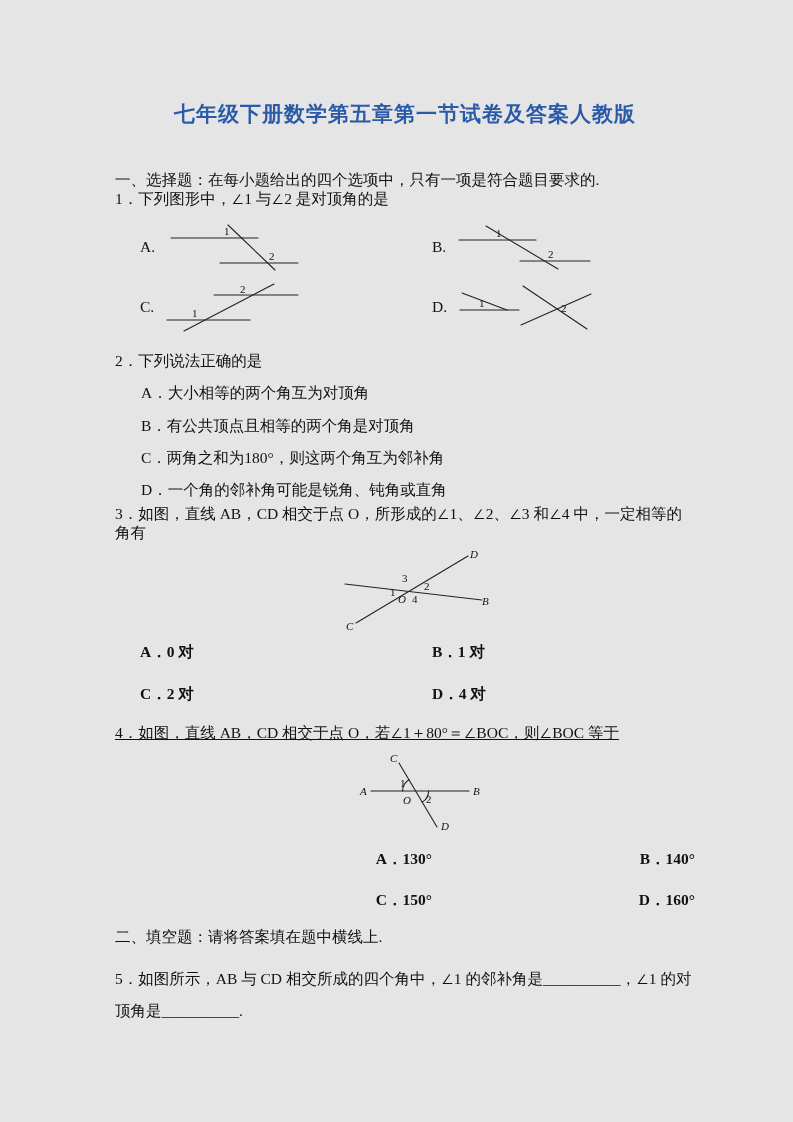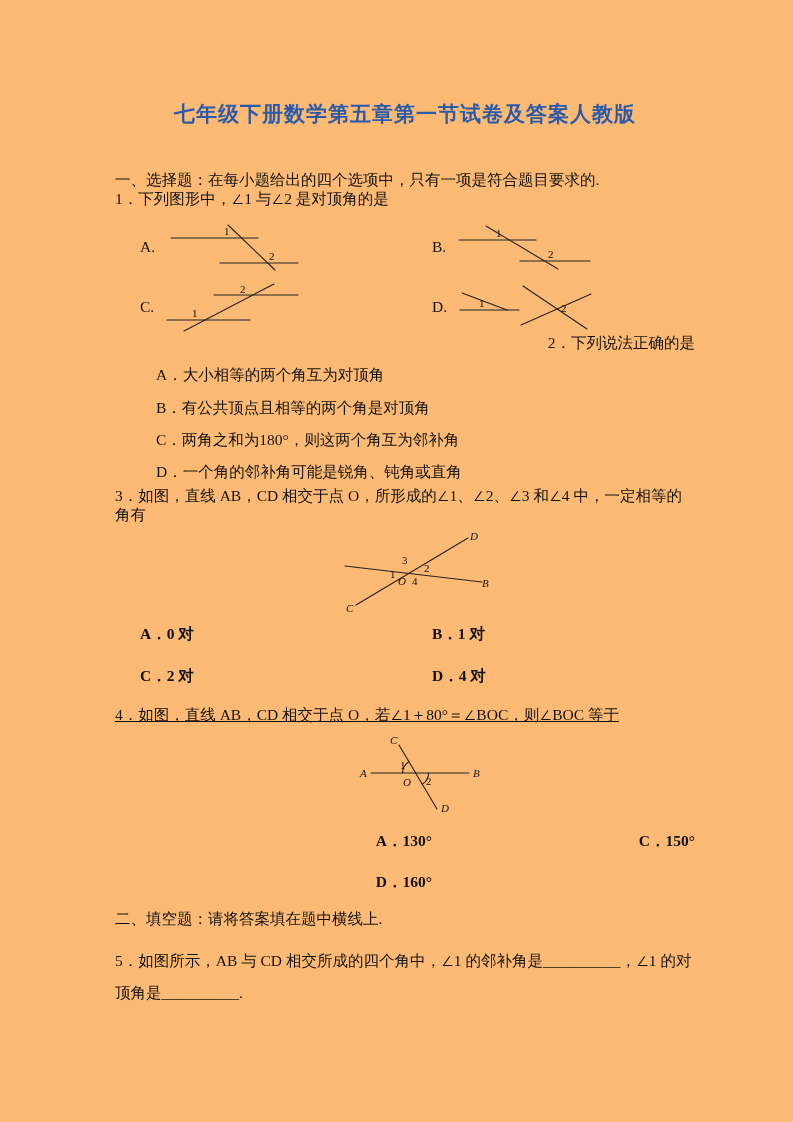--- a/index.html
+++ b/index.html
@@ -1,39 +1,39 @@
 <!DOCTYPE html>
 <html><head>
 <meta charset="utf-8">
 <style>
   html, body { margin: 0; padding: 0; background: #ffffff; }
   .page {
     position: relative;
     width: 793px;
     height: 1122px;
     margin: 0 auto;
-    background: #fdba74;
+    background: #e5e5e5;
     box-sizing: border-box;
     padding: 100px 98px 0 115px;
     font-family: "Liberation Serif", serif;
     color: #111111;
     font-size: 15.5px;
     overflow: hidden;
   }
   .title {
     margin: 0 0 0 0;
     font-size: 21px;
     font-weight: bold;
     text-align: center;
     letter-spacing: 1px;
   }
   p { margin: 0; line-height: 1.25; }
   .sec-heading { margin-top: 42px; }
   .stem { margin-top: 0; }
-  .opt-line { margin-top: 13px; margin-left: 41px; }
+  .opt-line { margin-top: 13px; margin-left: 26px; }
   .fig-grid {
     display: grid;
     grid-template-columns: 292px 1fr;
     row-gap: 8px;
     margin-top: 12px;
     padding-left: 25px;
   }
   .fig-cell { display: flex; align-items: center; gap: 10px; }
   .opt-grid {
     display: grid;
@@ -113,21 +113,21 @@
         <line x1="5" y1="12" x2="50" y2="29"></line>
         <line x1="66" y1="5" x2="130" y2="48"></line>
         <line x1="134" y1="13" x2="64" y2="44"></line>
         <text x="22" y="26">1</text>
         <text x="104" y="31">2</text>
       </svg>
     </div>
 
   </div>
 
-  <p class="stem" style="text-align:right;">2．下列说法正确的是</p>
+  <p class="stem" style="margin-top:18px;">2．下列说法正确的是</p>
   <p class="opt-line">A．大小相等的两个角互为对顶角</p>
   <p class="opt-line">B．有公共顶点且相等的两个角是对顶角</p>
   <p class="opt-line">C．两角之和为180°，则这两个角互为邻补角</p>
   <p class="opt-line">D．一个角的邻补角可能是锐角、钝角或直角</p>
 
   <p class="stem" style="margin-top:4px;">3．如图，直线 AB，CD 相交于点 O，所形成的∠1、∠2、∠3 和∠4 中，一定相等的角有</p>
 
   <div class="q3-fig-wrap">
     <svg class="fig" width="152" height="85" viewBox="0 0 152 85">
       <line x1="16" y1="76" x2="128" y2="9"></line>
@@ -163,20 +163,21 @@
       <text class="it" x="33" y="11">C</text>
       <text class="it" x="84" y="79">D</text>
       <text class="it" x="46" y="53">O</text>
       <text x="43" y="36">1</text>
       <text x="69" y="52">2</text>
     </svg>
   </div>
 
   <div class="opt-grid" style="margin-top:16px;text-align:right;">
     <p>A．130°</p>
+    <p>B．140°</p>
     <p>C．150°</p>
     <p>D．160°</p>
   </div>
 
   <p class="sec-heading" style="margin-top:18px;">二、填空题：请将答案填在题中横线上.</p>
 
   <p class="q5-text">5．如图所示，AB 与 CD 相交所成的四个角中，∠1 的邻补角是__________，∠1 的对顶角是__________.</p>
 
 </div>
 

